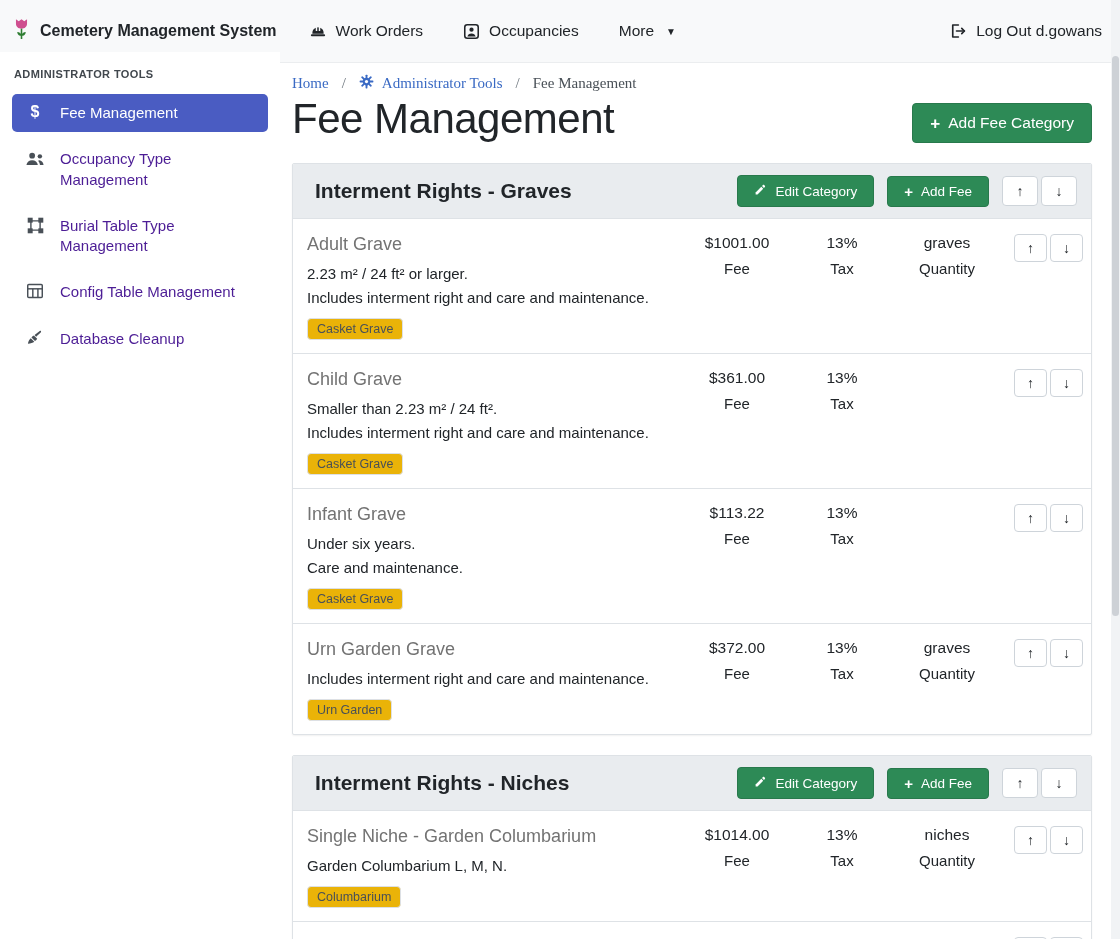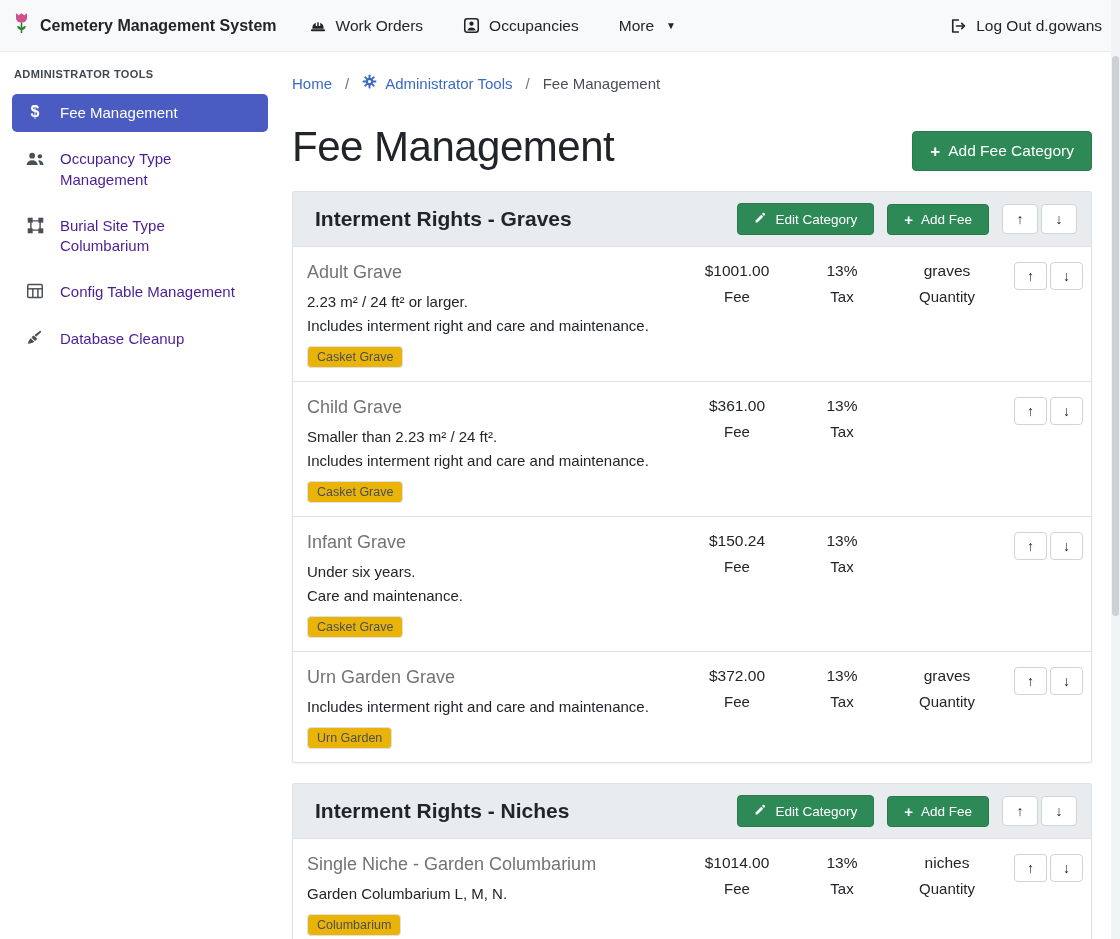--- a/index.html
+++ b/index.html
@@ -5,21 +5,21 @@
   * { box-sizing: border-box; }
   html,body { margin:0; padding:0; }
   body {
     width:1120px; height:939px; overflow:hidden; position:relative;
     font-family:"Liberation Sans", sans-serif; color:#212529; background:#fff;
   }
   button { font-family:inherit; }
 
   
   .navbar {
-    height:52px; background:#f8f9fa; border-bottom:1px solid #ebedef;
+    height:63px; background:#f8f9fa; border-bottom:1px solid #ebedef;
     display:flex; align-items:center; padding:0 18px 0 12px;
   }
   .brand { display:flex; align-items:center; gap:9px; font-weight:700; font-size:16px; cursor:pointer; }
   .nav-links { display:flex; align-items:center; gap:40px; margin-left:32px; }
   .nav-item { display:flex; align-items:center; gap:9px; font-size:15.5px; cursor:pointer; color:#212529; }
   .nav-item svg, .logout svg { display:block; }
   .chevron { font-size:10px; margin-left:3px; color:#212529; }
   .logout { margin-left:auto; display:flex; align-items:center; gap:9px; font-size:15.5px; cursor:pointer; }
 
   
@@ -30,21 +30,21 @@
     border-radius:5px; font-size:15px; line-height:1.35; margin-bottom:8px; cursor:pointer; color:#4c1d95;
   }
   .side-item .sicon { width:20px; flex:none; display:flex; justify-content:center; color:#495057; margin-top:1px; }
   .side-item.active { background:#4a5cc2; color:#fff; }
   .side-item.active .sicon { color:#fff; }
   .dollar { font-weight:700; font-size:16px; line-height:1; margin-top:1px; }
 
   
   .main { position:absolute; left:280px; top:52px; right:0; bottom:0; padding:20px 28px 0 12px; overflow:hidden; }
 
-  .breadcrumb { display:flex; align-items:center; font-size:15px; margin:2px 0 31px; }
+  .breadcrumb { display:flex; align-items:center; font-size:15px; margin:2px 0 2px;font-family:Liberation Serif, serif; }
   .crumb-link { color:#3a6ac4; display:flex; align-items:center; gap:8px; cursor:pointer; text-decoration:none; }
   .crumb-sep { color:#6c757d; margin:0 13px; }
   .crumb-current { color:#495057; }
 
   .title-row { display:flex; align-items:flex-start; justify-content:space-between; margin-bottom:6px; }
   .page-title { font-size:42px; font-weight:500; margin:0; line-height:1.15; letter-spacing:-.5px; }
 
   .btn-green {
     background:#2d8a56; border:1px solid #28794c; color:#fff; border-radius:4px;
     display:inline-flex; align-items:center; gap:8px; font-size:13.5px; padding:7px 16px; cursor:pointer; white-space:nowrap;
@@ -160,21 +160,21 @@
   <div class="side-item">
     <span class="sicon">
       <svg width="17" height="17" viewBox="0 0 24 24" fill="currentColor">
         <path d="M5.5 5.5h13v13h-13z" fill="none" stroke="currentColor" stroke-width="2"></path>
         <rect x="1" y="1" width="7" height="7"></rect>
           <rect x="16" y="1" width="7" height="7"></rect>
         <rect x="1" y="16" width="7" height="7"></rect>
           <rect x="16" y="16" width="7" height="7"></rect>
       </svg>
     </span>
-    <span>Burial Site Type Columbarium</span>
+    <span>Burial Table Type Management</span>
   </div>
 
   <div class="side-item">
     <span class="sicon">
       <svg width="18" height="16" viewBox="0 0 24 22" fill="none" stroke="currentColor" stroke-width="2">
         <rect x="2" y="2" width="20" height="18" rx="1.5"></rect>
         <path d="M2 8h20"></path>
           <path d="M9 8v12"></path>
           <path d="M16 8v12"></path>
       </svg>
@@ -315,21 +315,21 @@
     </div>
 
     <div class="fee-row">
       <div class="fee-info">
         <a class="fee-name">Infant Grave</a>
         <div class="fee-desc">Under six years.</div>
         <div class="fee-desc">Care and maintenance.</div>
         <span class="badge">Casket Grave</span>
       </div>
       <div class="num-col col-fee">
-        <div class="col-value">$150.24</div>
+        <div class="col-value">$113.22</div>
         <div class="col-label">Fee</div>
       </div>
       <div class="num-col col-tax">
         <div class="col-value">13%</div>
         <div class="col-label">Tax</div>
       </div>
       <div class="num-col col-qty">
         <div class="col-value"></div>
         <div class="col-label"></div>
       </div>

